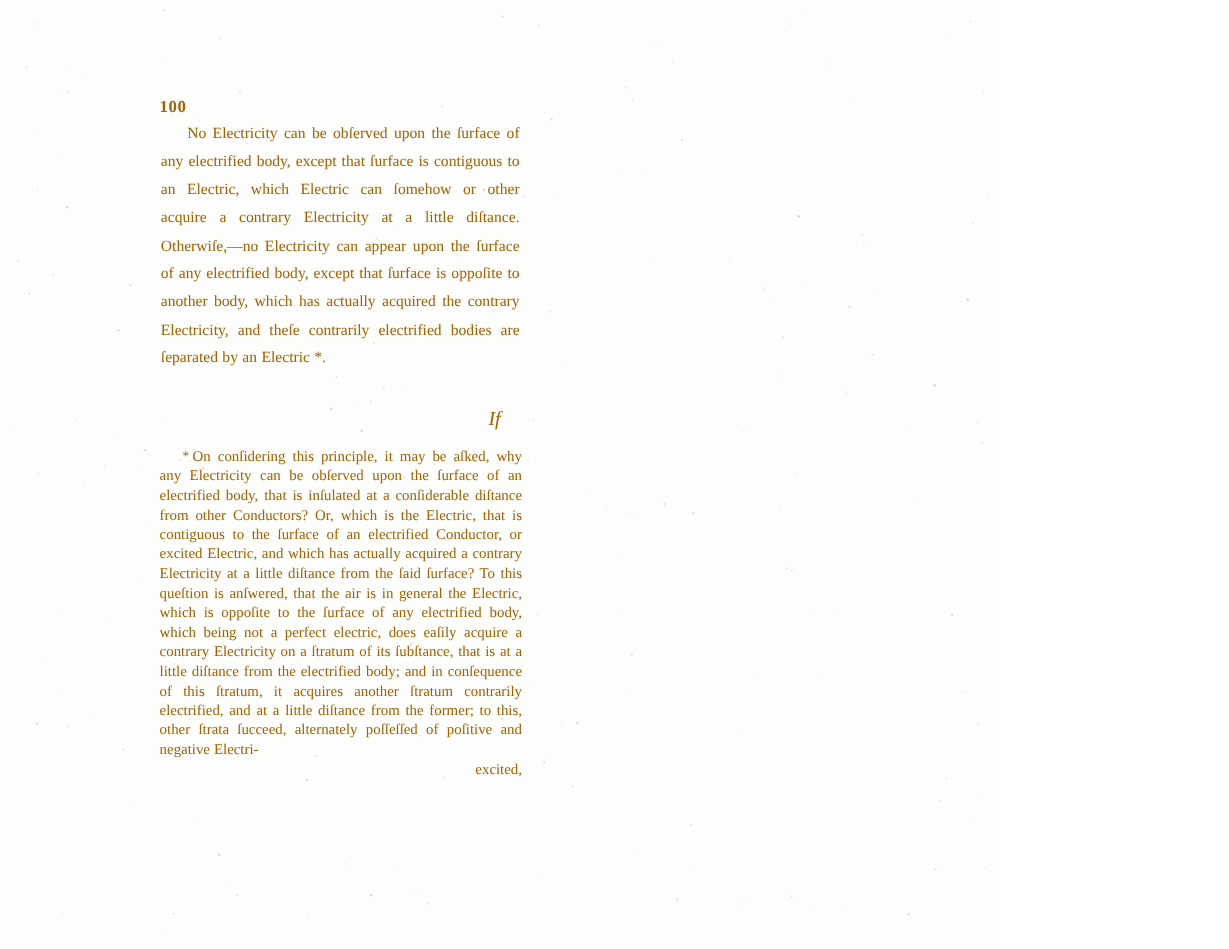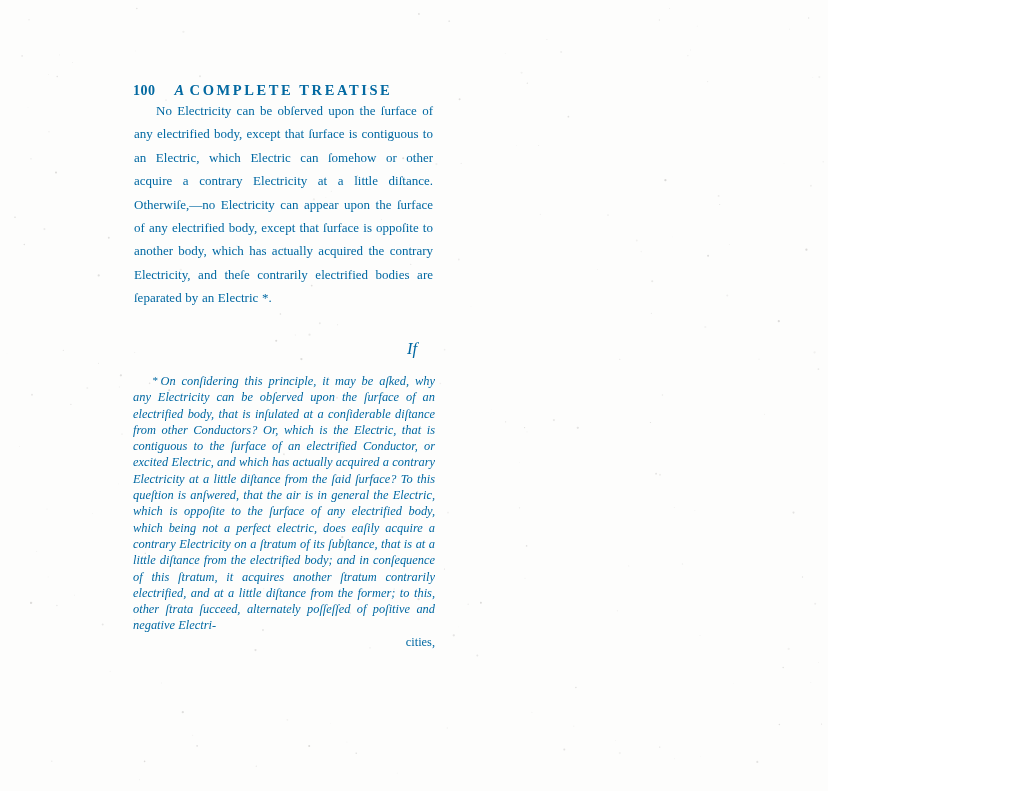--- a/index.html
+++ b/index.html
@@ -9,21 +9,21 @@
     background: #ffffff;
   }
 
   #page {
     position: relative;
     width: 828px;
     height: 791px;
     background: #fdfdfc;
     overflow: hidden;
     font-family: "Liberation Serif", "DejaVu Serif", serif;
-    color: #0369a1;
+    color: #a16207;
   }
 
   
   #speckle {
     position: absolute;
     inset: 0;
     pointer-events: none;
     opacity: 0.55;
   }
 
@@ -97,21 +97,21 @@
     position: absolute;
     font-size: 12.4px;
     line-height: 16.3px;
     text-align: justify;
     text-align-last: left;
     word-spacing: 0.2px;
   }
   #foot-left  { left: 133px; top: 372px; width: 302px; }
 
   .footnote p { margin: 0; text-indent: 0; }
-  .footnote p.fn-first { text-indent: 19px; font-style: italic; }
+  .footnote p.fn-first { text-indent: 19px; }
   .footnote .fn-mark {
     font-size: 11px;
     vertical-align: 1px;
     margin-right: 3px;
   }
   .fn-tail {
     display: block;
     text-align: right;
     text-align-last: right;
     margin-top: 0;
@@ -122,34 +122,31 @@
 </style>
 </head>
 <body>
 
 <div id="page">
 
   <div id="left-page" class="page-half">
 
     <div id="lh-left" class="running-head">
       <span class="folio">100</span>
-      <span class="head-title">
-        <span class="lead-italic">A</span><span>COMPLETE TREATISE</span>
-      </span>
     </div>
 
     <div id="body-left" class="body-col inkish">
       <p>No Electricity can be obſerved upon the ſurface of any electrified body, except that ſurface is contiguous to an Electric, which Electric can ſomehow or other acquire a contrary Electricity at a little diſtance. Otherwiſe,—no Electricity can appear upon the ſurface of any electrified body, except that ſurface is oppoſite to another body, which has actually acquired the contrary Electricity, and theſe contrarily electrified bodies are ſeparated by an Electric *.</p>
     </div>
 
     <div id="catch-left" class="catchword inkish">If</div>
 
     <div id="foot-left" class="footnote inkish">
       <p class="fn-first"><span class="fn-mark">*</span><span>On conſidering this principle, it may be aſked, why any Electricity can be obſerved upon the ſurface of an electrified body, that is inſulated at a conſiderable diſtance from other Conductors? Or, which is the Electric, that is contiguous to the ſurface of an electrified Conductor, or excited Electric, and which has actually acquired a contrary Electricity at a little diſtance from the ſaid ſurface? To this queſtion is anſwered, that the air is in general the Electric, which is oppoſite to the ſurface of any electrified body, which being not a perfect electric, does eaſily acquire a contrary Electricity on a ſtratum of its ſubſtance, that is at a little diſtance from the electrified body; and in conſequence of this ſtratum, it acquires another ſtratum contrarily electrified, and at a little diſtance from the former; to this, other ſtrata ſucceed, alternately poſſeſſed of poſitive and negative Electri-</span></p>
-      <span class="fn-tail">cities,</span>
+      <span class="fn-tail">excited,</span>
     </div>
 
   </div>
 
   <div id="right-page" class="page-half">
 
     
 
     
 

